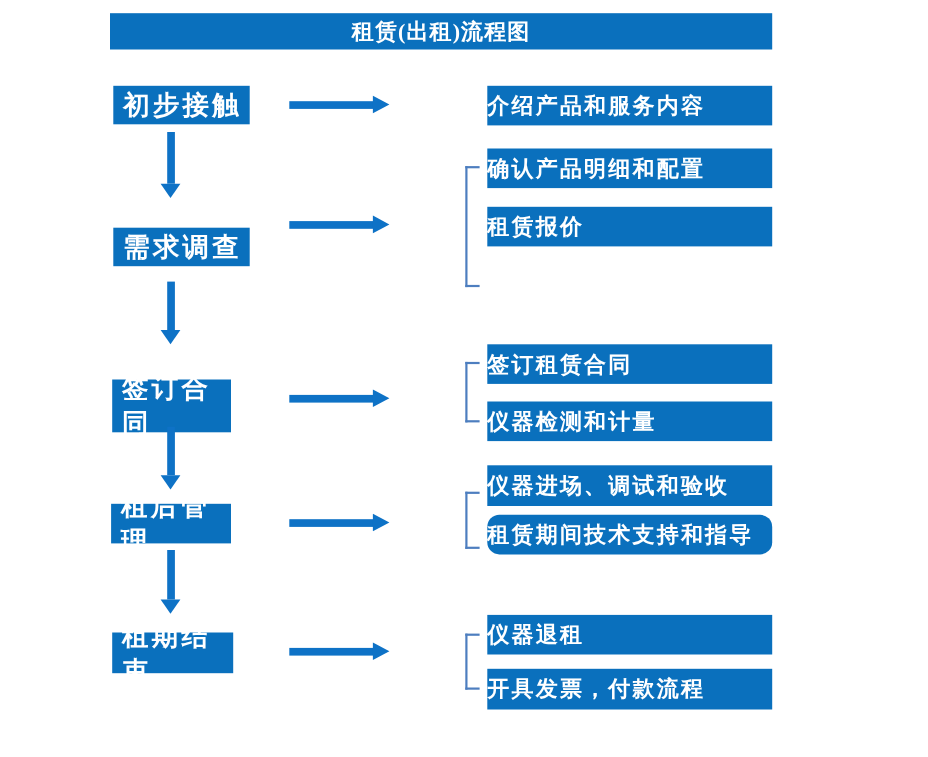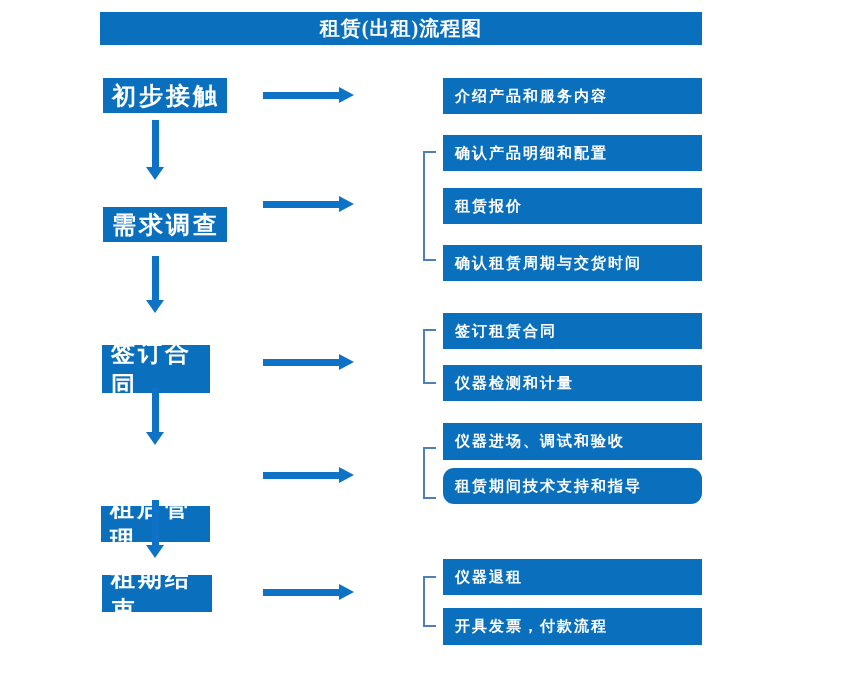--- a/index.html
+++ b/index.html
@@ -36,23 +36,22 @@
   .step {
     font-size: 24px;
     letter-spacing: 3px;
     padding-left: 9px;
     height: 35px;
   }
   .detail {
     left: 443px;
     width: 259px;
     height: 36px;
-    font-size: 15px;
+    font-size: 20px;
     letter-spacing: 2px;
-    padding-left: 12px;
   }
   
   .harrow {
     position: absolute;
     left: 263px;
     width: 91px;
     height: 17px;
   }
   .harrow .shaft {
     position: absolute;
@@ -109,21 +108,21 @@
 </head>
 <body>
 
 <div class="canvas">
 
   <div class="box title-bar">租赁(出租)流程图</div>
 
   <div class="box step" style="left:103px; top:78px;  width:124px;">初步接触</div>
   <div class="box step" style="left:103px; top:187px; width:124px;margin-top:20px;">需求调查</div>
   <div class="box step" style="left:102px; top:345px; width:108px; height:48px;">签订合同</div>
-  <div class="box step" style="left:101px; top:458px; width:109px; height:36px;margin-top:48px;">租后管理</div>
+  <div class="box step" style="left:101px; top:458px; width:109px; height:36px;">租后管理</div>
   <div class="box step" style="left:102px;  top:575px; width:110px; height:37px;">租期结束</div>
 
   <div class="varrow" style="top:120px; height:60px;">
     <div class="shaft" style="height:47px;"></div>
       <div class="head"></div>
   </div>
   <div class="varrow" style="top:256px; height:57px;">
     <div class="shaft" style="height:44px;"></div>
       <div class="head"></div>
   </div>
@@ -158,21 +157,20 @@
     </div>
 
   <div class="bracket" style="top:151px; height:110px;"></div>
   <div class="bracket" style="top:329px; height:55px;"></div>
   <div class="bracket" style="top:447px; height:52px;"></div>
   <div class="bracket" style="top:576px; height:51px;"></div>
 
   <div class="box detail" style="top:78px;">介绍产品和服务内容</div>
   <div class="box detail" style="top:135px;">确认产品明细和配置</div>
   <div class="box detail" style="top:188px;">租赁报价</div>
-  <div class="box detail" style="top:245px;">确认租赁周期与交货时间</div>
   <div class="box detail" style="top:313px;">签订租赁合同</div>
   <div class="box detail" style="top:365px;">仪器检测和计量</div>
   <div class="box detail" style="top:423px; height:37px;">仪器进场、调试和验收</div>
   <div class="box detail" style="top:468px;border-radius:11px;">租赁期间技术支持和指导</div>
   <div class="box detail" style="top:559px;">仪器退租</div>
   <div class="box detail" style="top:608px; height:37px;">开具发票，付款流程</div>
 
 </div>
 
 </body></html>

